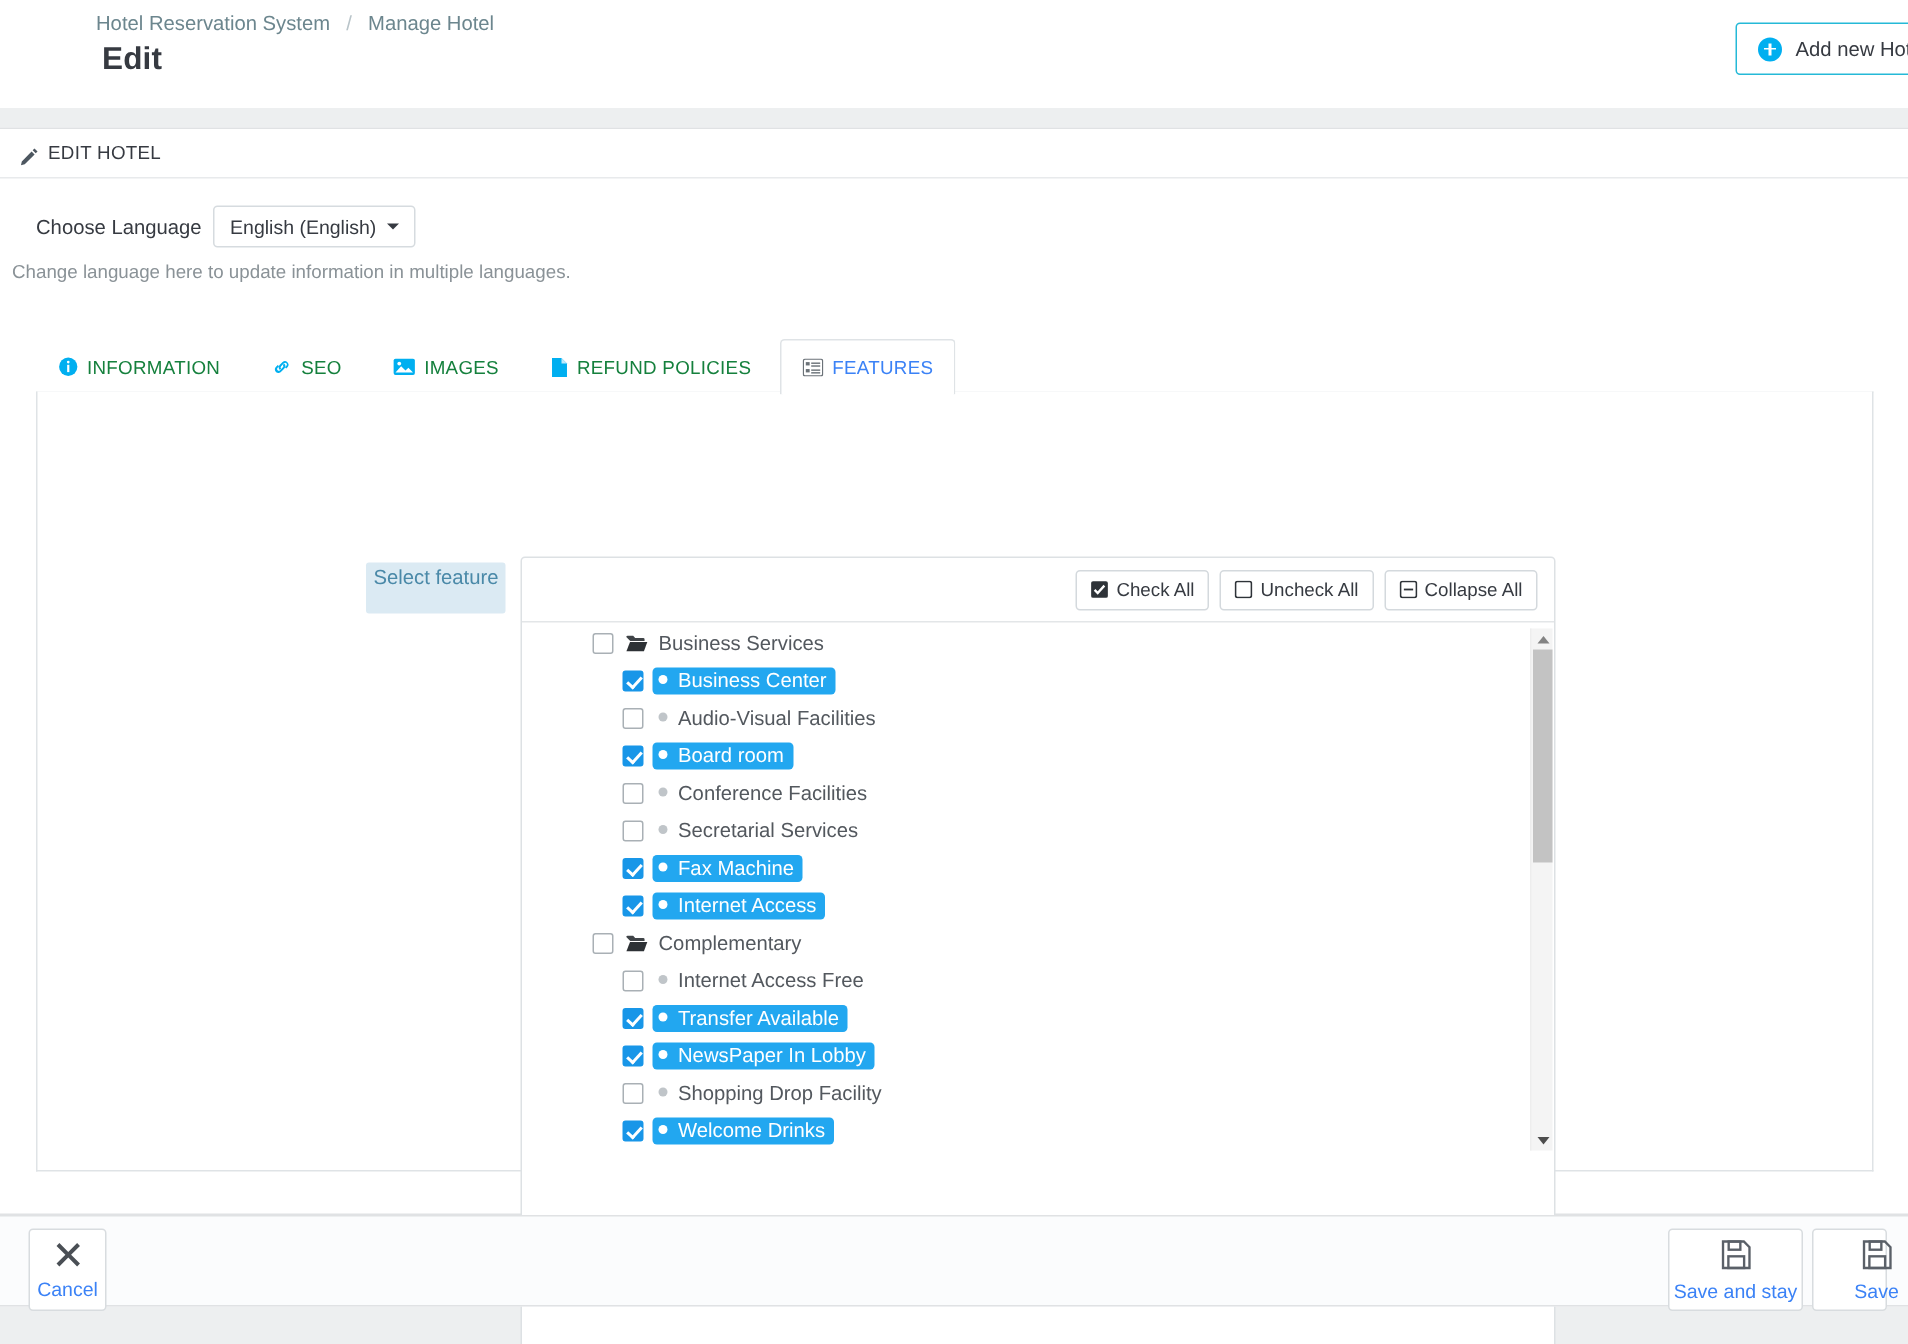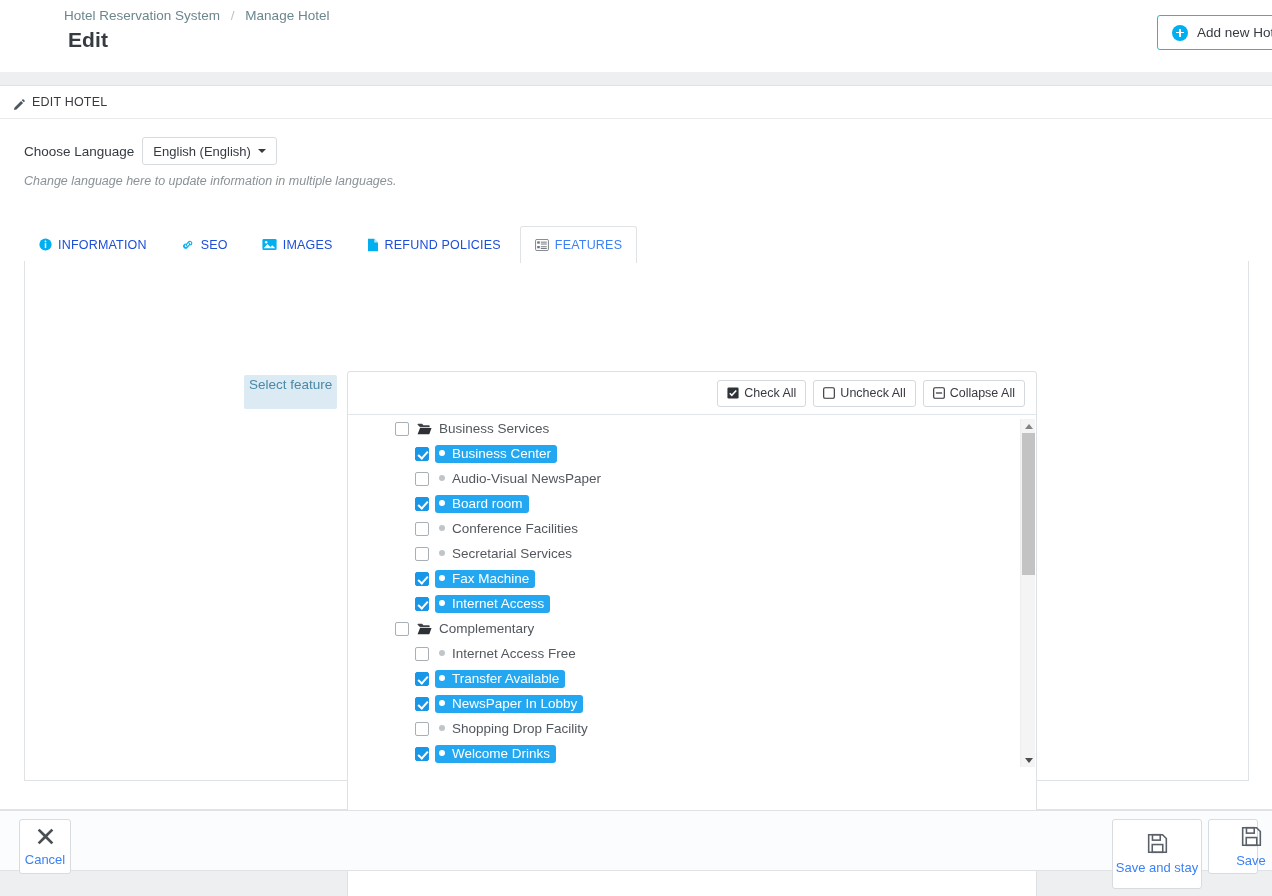--- a/index.html
+++ b/index.html
@@ -94,40 +94,40 @@
     display: flex; align-items: center;
     font-size: 13px; color: #363a41; cursor: pointer;
   }
   .caret {
     width: 0; height: 0; margin-left: 7px;
     border-left: 4px solid transparent;
     border-right: 4px solid transparent;
     border-top: 4px solid #363a41;
   }
   .lang-hint {
-    position: absolute; left: 24px; top: 88px;
-    font-size: 12.5px; font-style: italic; color: #8a9297;
+    position: absolute; left: 8px; top: 88px;
+    font-size: 12.5px; color: #8a9297;
   }
 
   
   .tabs {
     position: absolute; left: 24px; top: 138px;
     width: 1225px; height: 38px;
     display: flex; align-items: flex-end;
   }
   .tabs::after {
     content: ""; position: absolute; left: 0; bottom: 0;
     width: 100%; height: 1px; background: #dfe3e6;
   }
   .tab {
     position: relative; height: 36px;
     display: flex; align-items: center;
     padding: 0 14px;
     font-size: 12.5px; text-transform: uppercase;
-    color: #1d4ed8; letter-spacing: .2px;
+    color: #15803d; letter-spacing: .2px;
     cursor: pointer; white-space: nowrap;
     background: transparent;
     border: 1px solid transparent;
     border-bottom: none;
     z-index: 2;
     margin-right: 4px;
   }
   .tab.active {
     background: #ffffff;
     border-color: #dfe3e6;
@@ -298,21 +298,21 @@
     border: 1px solid #d8dcdf;
     border-radius: 3px;
     background: #ffffff;
     display: flex; flex-direction: column;
     align-items: center; justify-content: center;
     cursor: pointer;
     font-size: 13px; color: #3b82f6;
   }
   .foot-btn .fb-icon { margin-bottom: 3px; }
   #cancel-btn { left: 19px; top: 8px; width: 52px; height: 55px; }
-  #save-stay-btn { left: 1112px; top: 8px; width: 90px; height: 70px; }
+  #save-stay-btn { left: 1112px; top: 8px; width: 90px; height: 55px; }
   #save-btn { left: 1208px; top: 8px; width: 50px; height: 55px; padding-left: 36px; }
 </style>
 </head>
 <body>
 
 <div class="page-header">
   <div class="breadcrumb">
     <span class="crumb">Hotel Reservation System</span>
     <span class="sep">/</span>
     <span class="crumb">Manage Hotel</span>
@@ -457,21 +457,21 @@
               <span class="cb checked"></span>
               <span class="node-chip selected">
                 <span class="bullet"></span>
                 <span>Business Center</span>
               </span>
             </div>
             <div class="tree-row child">
               <span class="cb"></span>
               <span class="node-chip unselected">
                 <span class="bullet"></span>
-                <span>Audio-Visual NewsPaper</span>
+                <span>Audio-Visual Facilities</span>
               </span>
             </div>
             <div class="tree-row child">
               <span class="cb checked"></span>
               <span class="node-chip selected">
                 <span class="bullet"></span>
                 <span>Board room</span>
               </span>
             </div>
             <div class="tree-row child">

